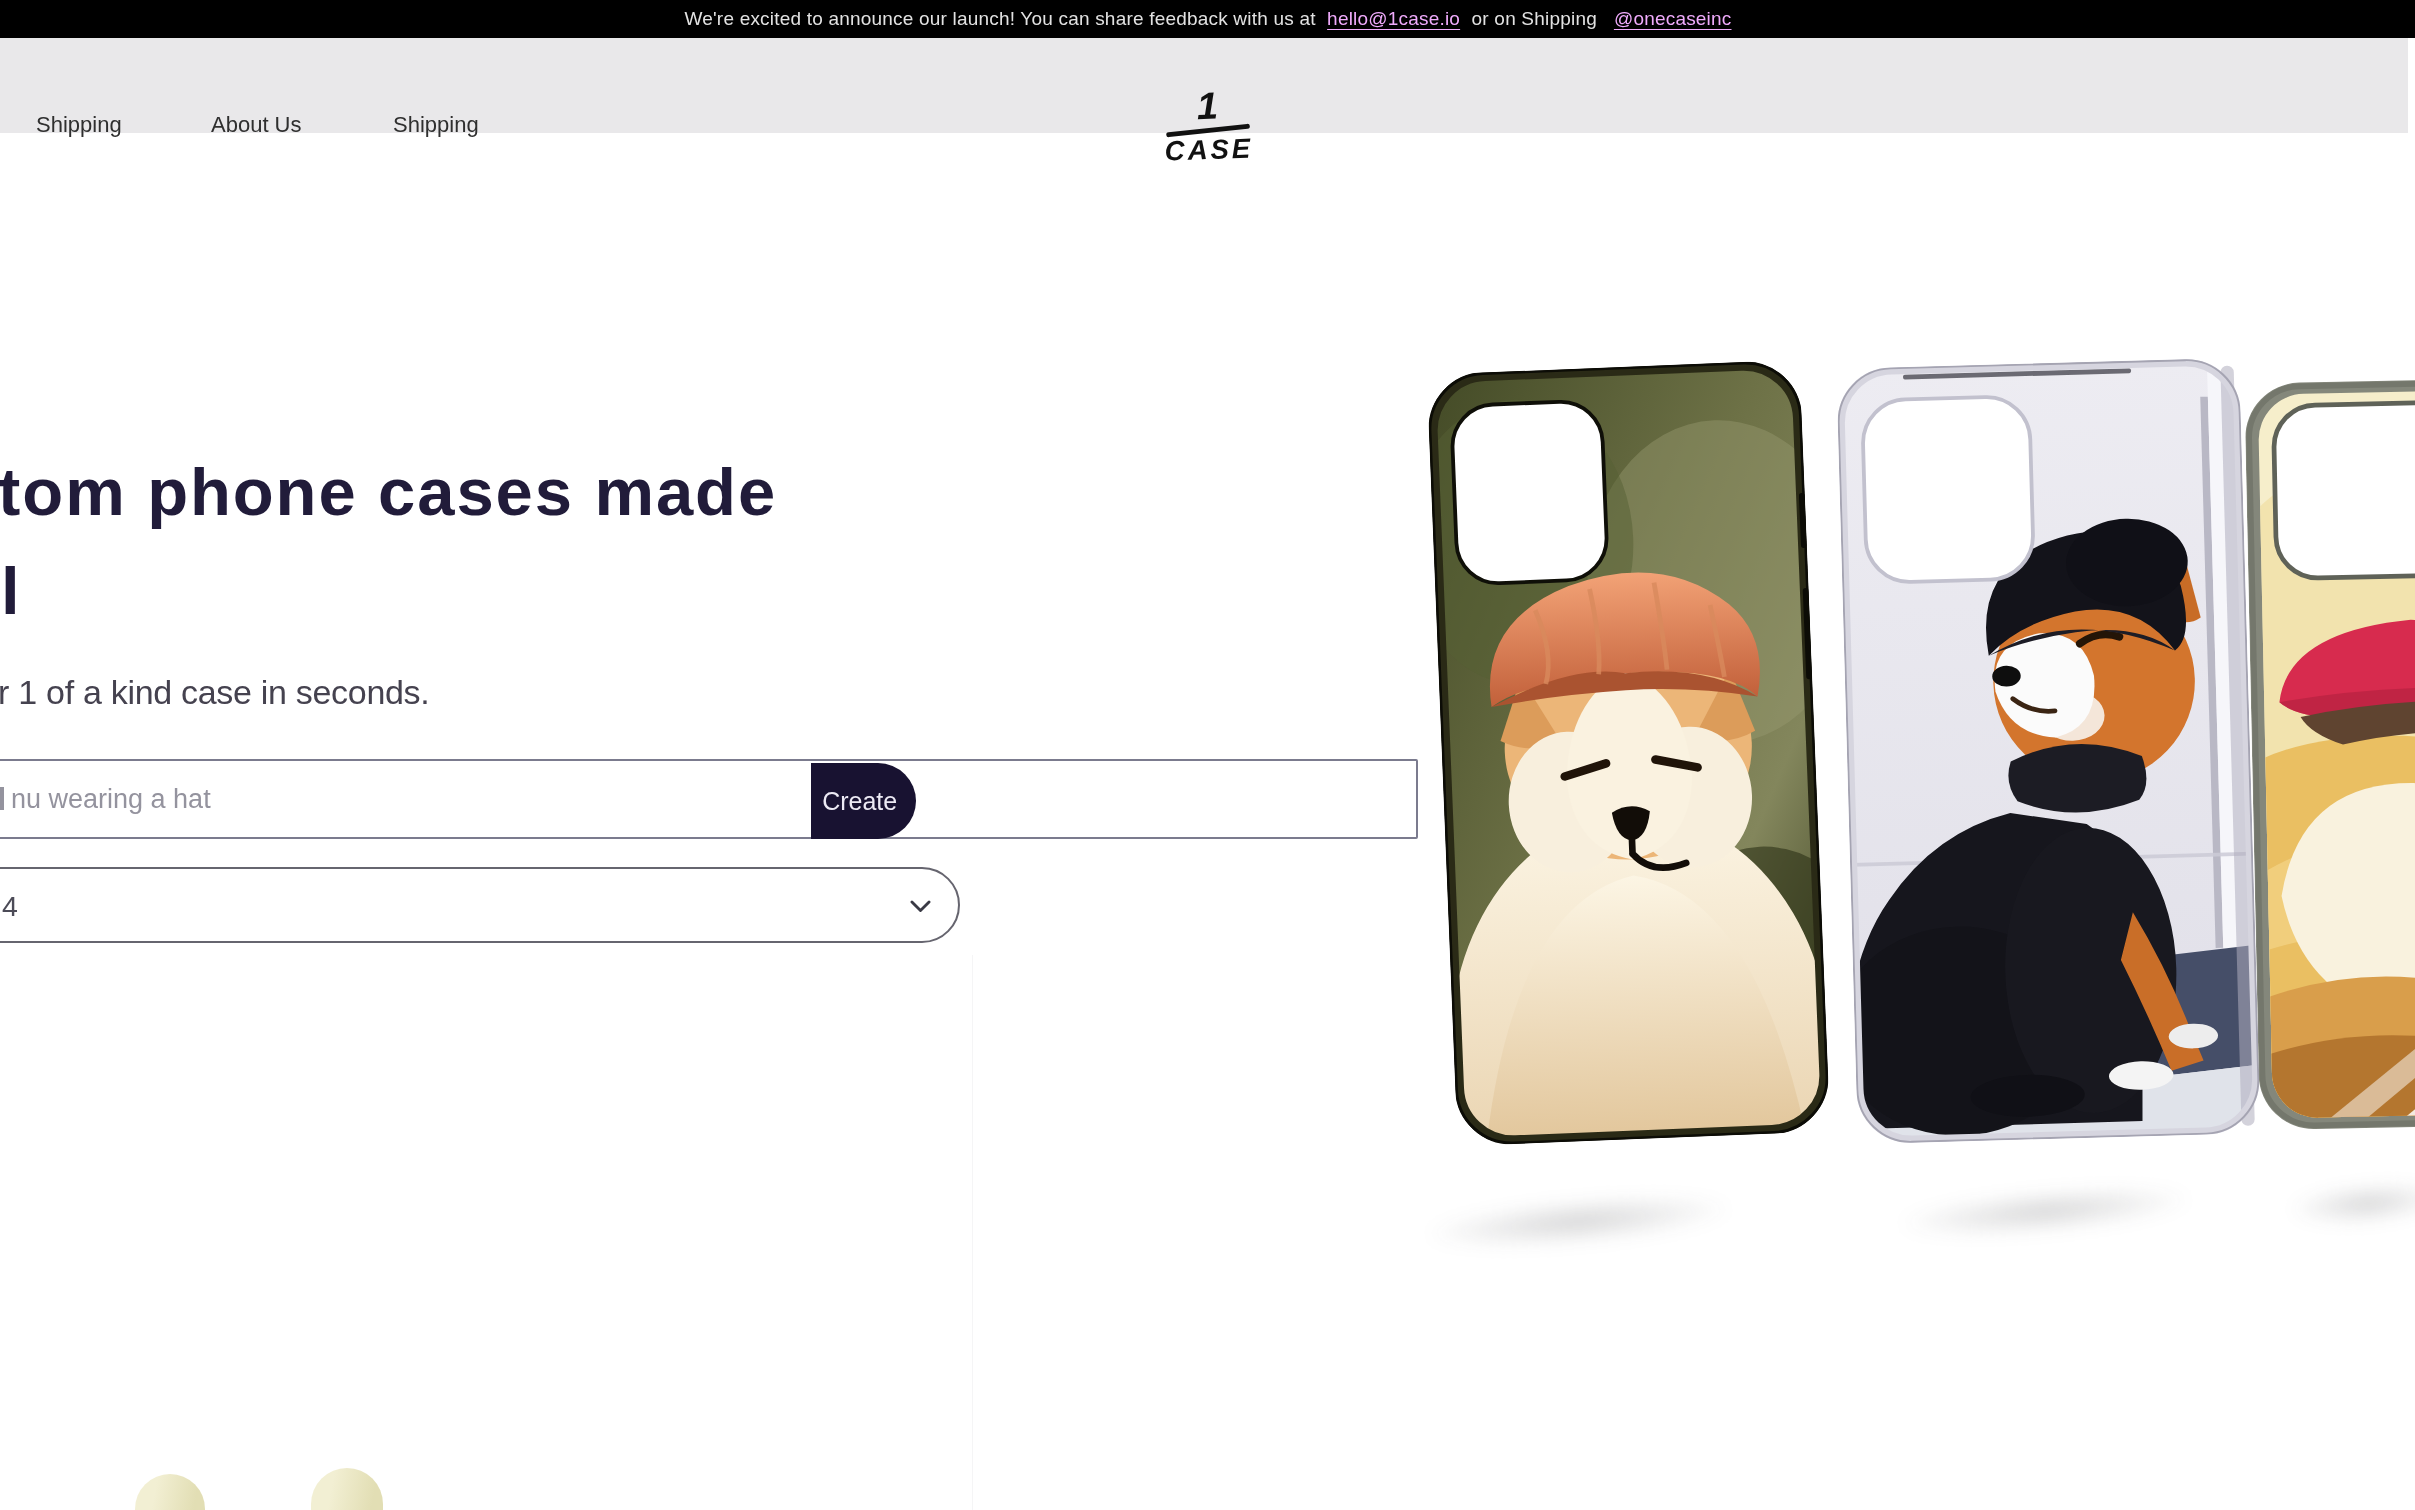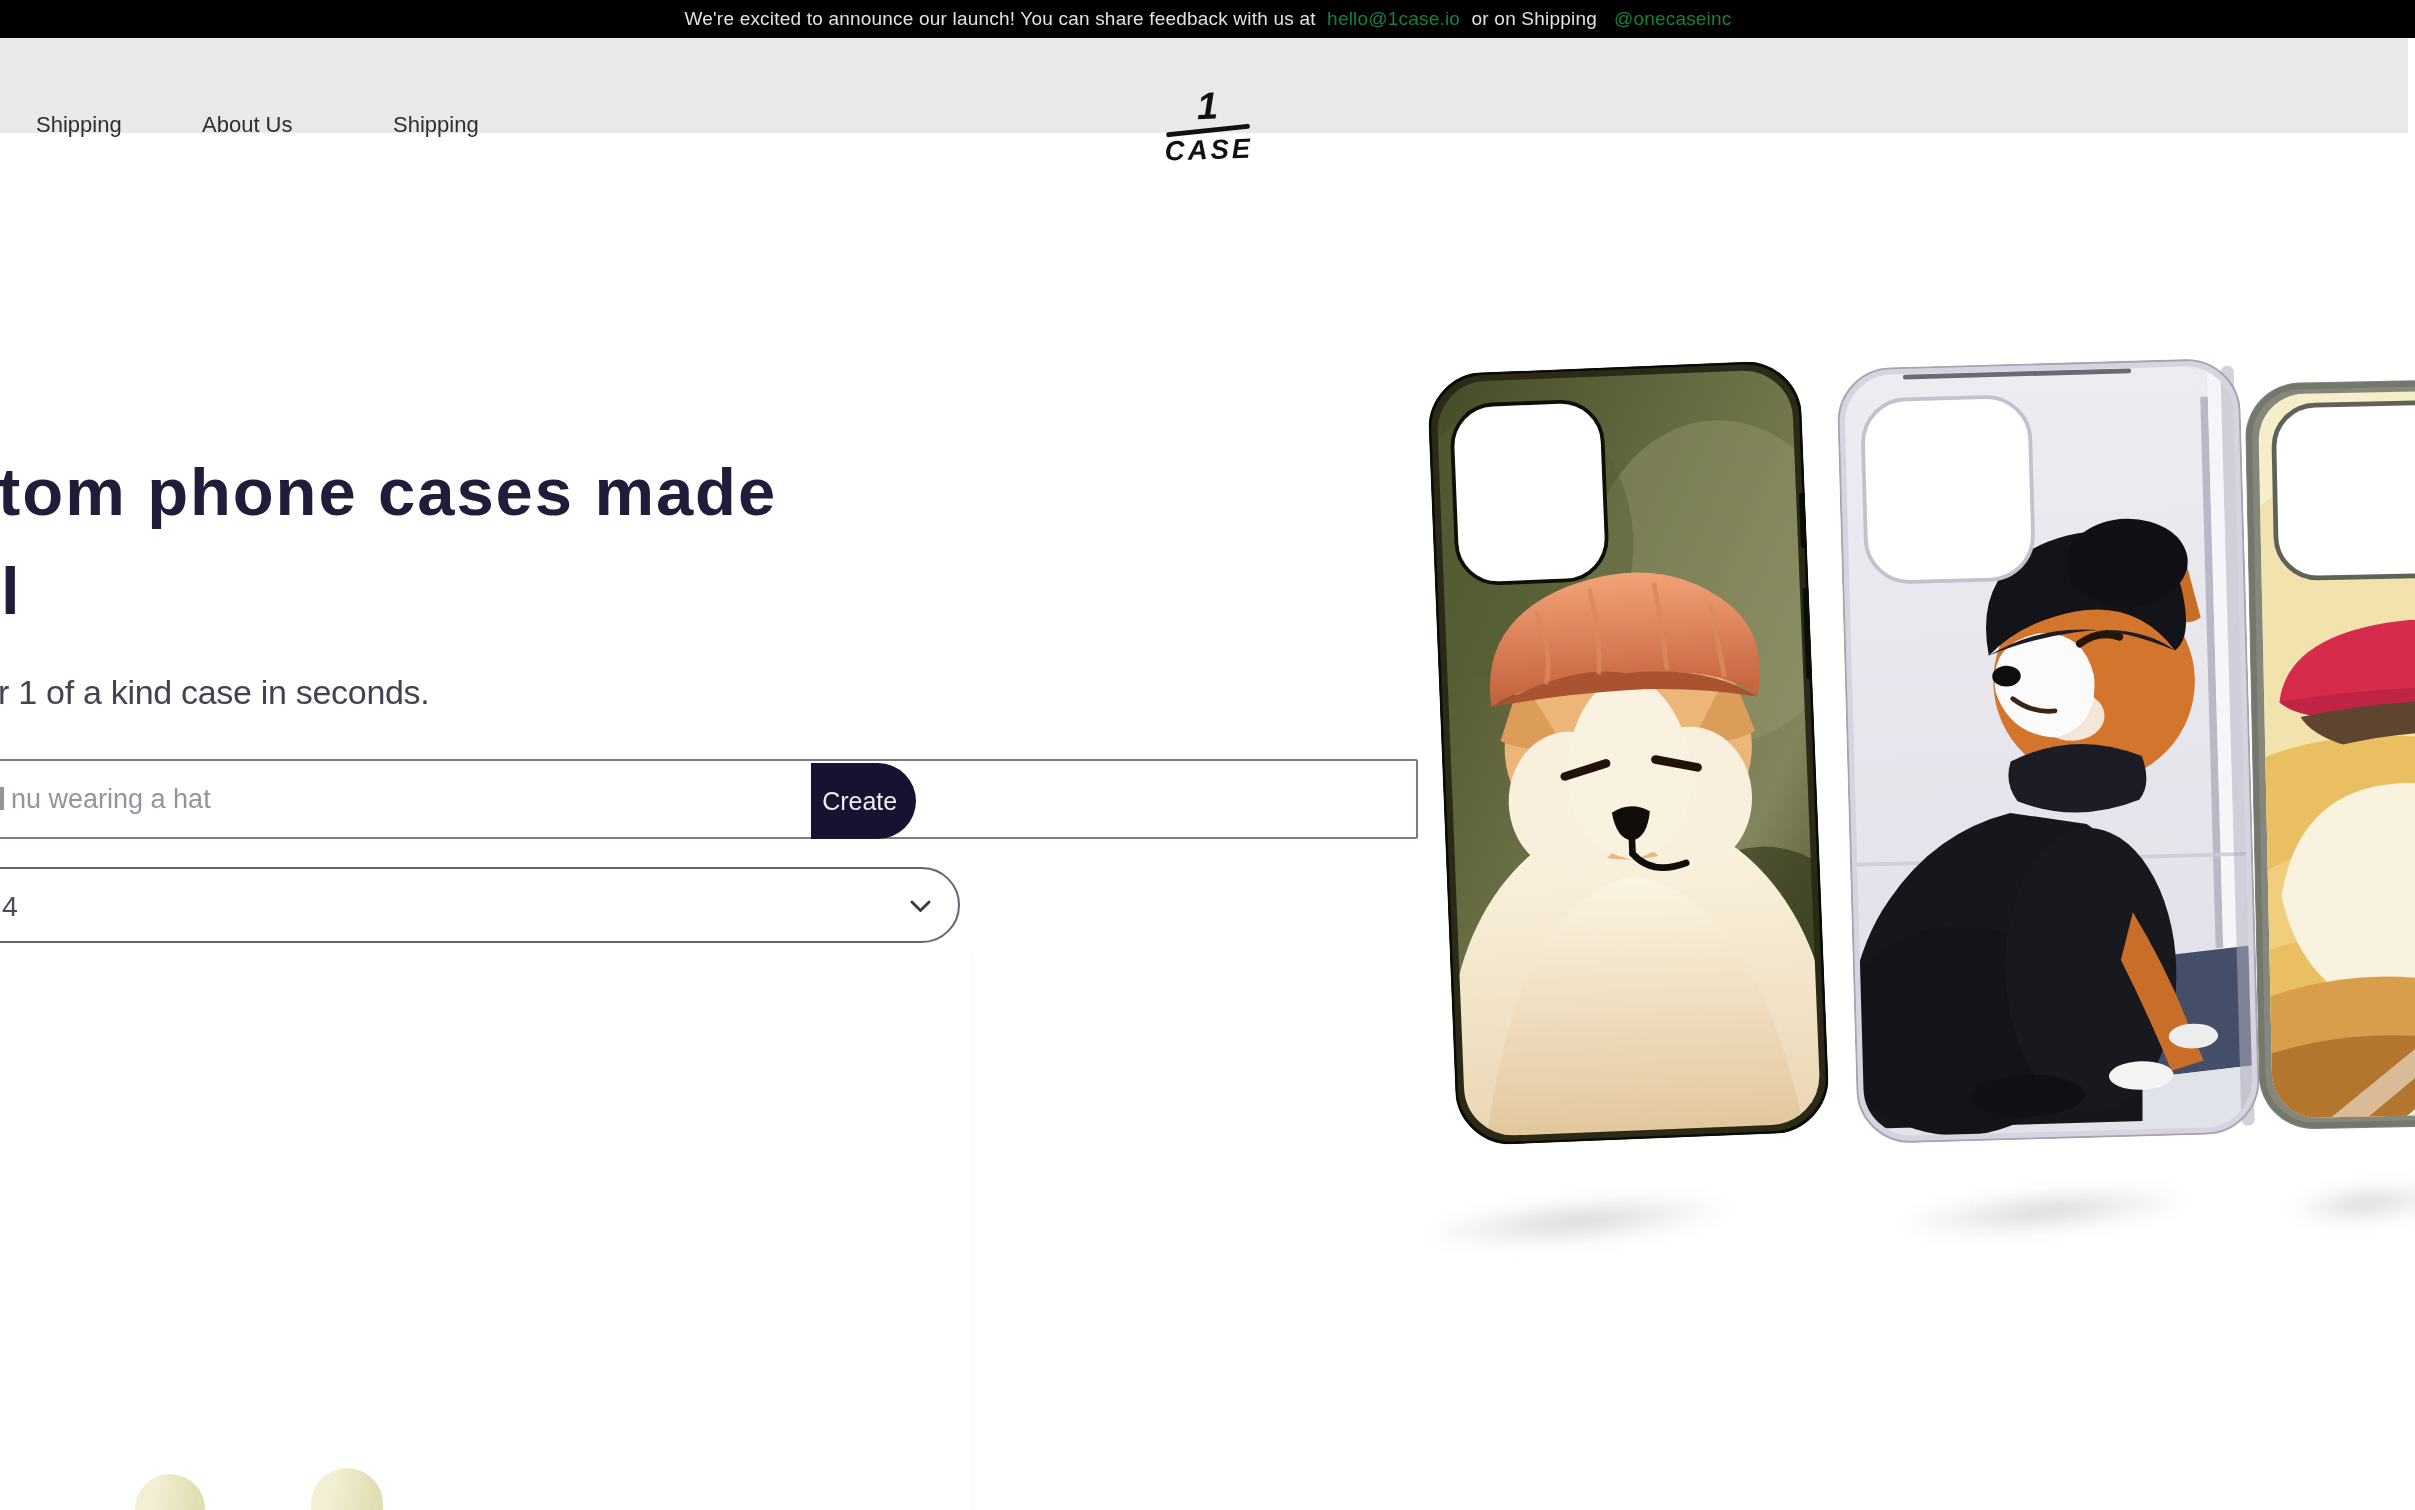--- a/index.html
+++ b/index.html
@@ -6,30 +6,30 @@
   #page{
     position:relative;width:2416px;height:1510px;overflow:hidden;background:#ffffff;
     font-family:"Liberation Sans","DejaVu Sans",sans-serif;
   }
   
   .announce{
     position:absolute;left:0;top:0;width:2416px;height:38px;background:#000;
     display:flex;align-items:center;justify-content:center;
     color:#e2e2e2;font-size:19px;letter-spacing:0.2px;white-space:pre;gap:6px;
   }
-  .announce a{color:#15803d;text-underline-offset:3.8px;cursor:pointer;}
+  .announce a{color:#f0abfc;text-decoration:underline;text-underline-offset:3.8px;cursor:pointer;}
   
   .nav{
     position:absolute;left:0;top:38px;width:2408px;height:95px;background:#e9e8ea;
   }
   .nav-link{
     position:absolute;top:74px;font-size:22px;color:#2f2f2f;cursor:pointer;text-decoration:none;
   }
   .nav-link.l0{left:36px;}
-  .nav-link.l1{left:202px;text-align:right;}
+  .nav-link.l1{left:211px;text-align:right;}
   .nav-link.l2{left:393px;}
   .logo{
     position:absolute;left:1208px;top:49px;transform:translateX(-50%) rotate(-2deg);
     text-align:center;color:#111;cursor:pointer;line-height:1;
   }
   .logo-num{font-size:38px;font-weight:bold;font-style:italic;}
   .logo-line{width:84px;height:4.8px;background:#111;border-radius:2.9px;margin:2.9px auto 3.8px auto;transform:rotate(-4deg);}
   .logo-name{font-size:27.6px;font-weight:bold;font-style:italic;letter-spacing:2.9px;}
   
   .h1-line1{

